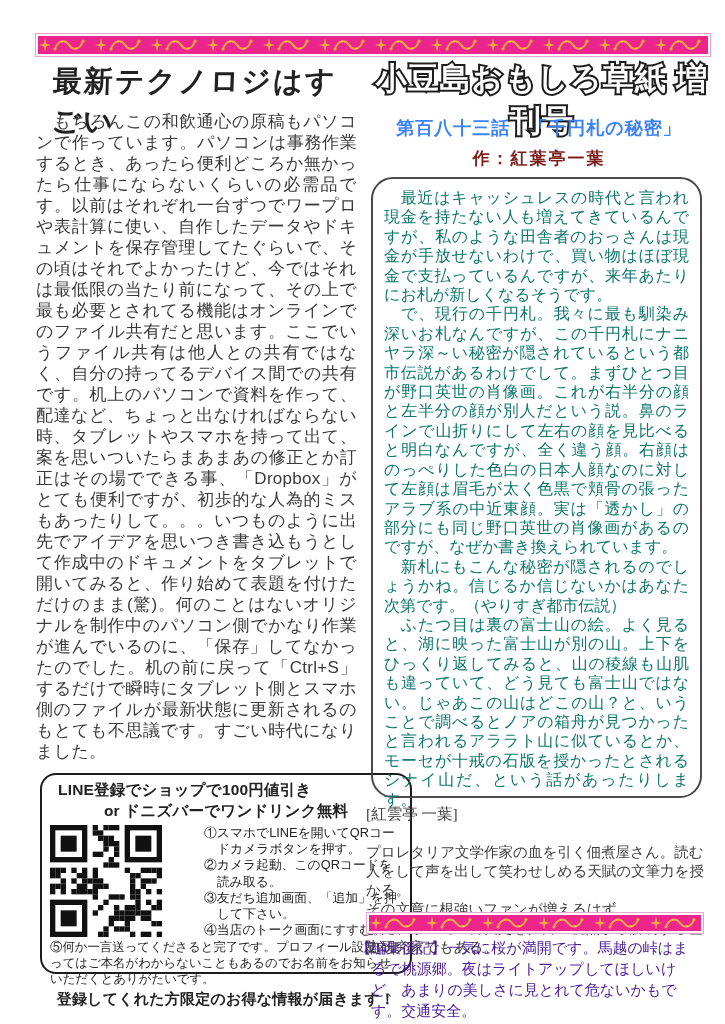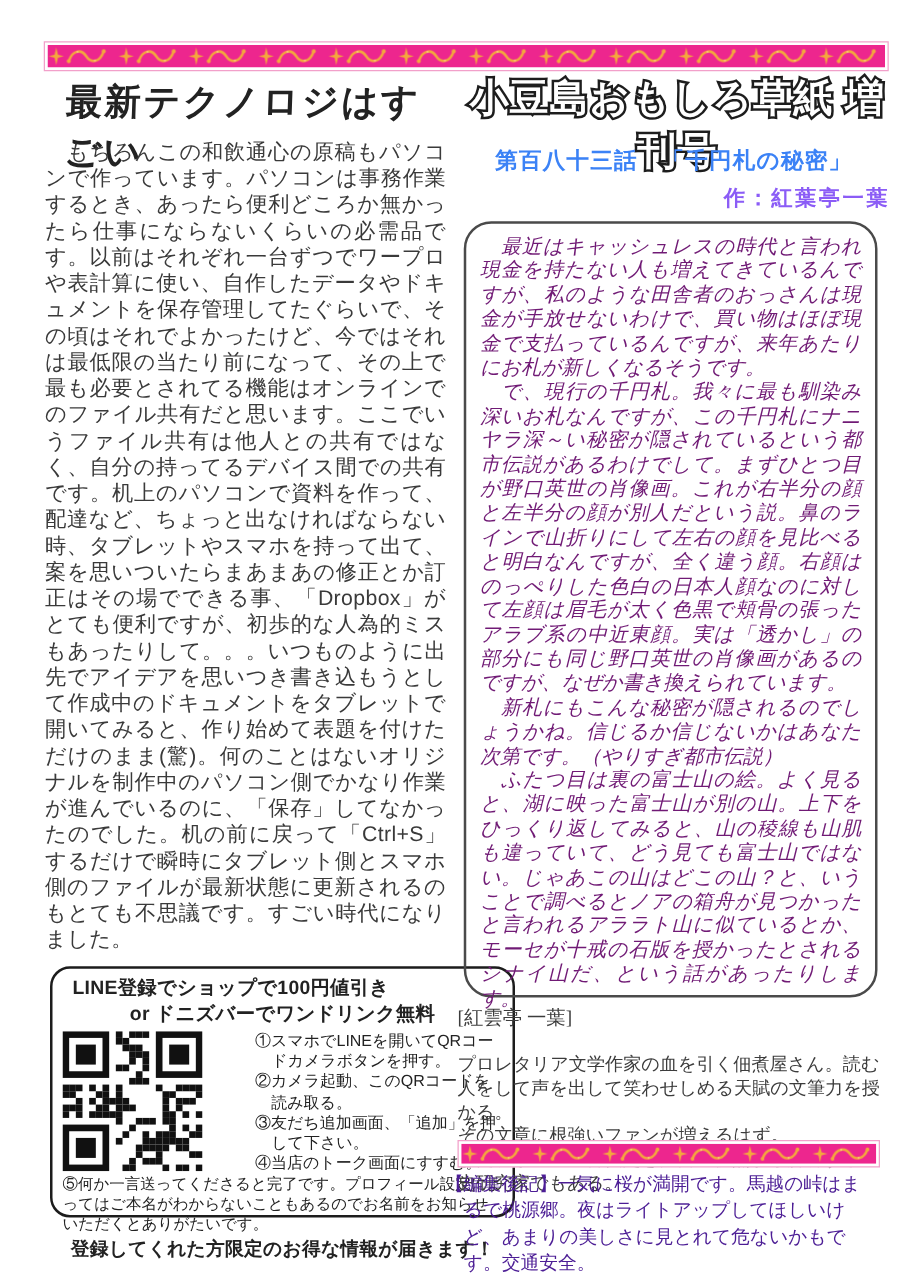--- a/index.html
+++ b/index.html
@@ -45,27 +45,27 @@
   .right-title {
     position:absolute; left:366px; top:58px; width:352px; text-align:center;
     font-size:31px; font-weight:bold; letter-spacing:1px;
     color:#fff; -webkit-text-stroke:4px #1d1d1d; paint-order:stroke fill;
   }
   .episode {
     position:absolute; left:366px; top:116px; width:346px; text-align:center;
     font-size:18px; font-weight:bold; color:#3b82f6; letter-spacing:1px;
   }
   .author {
-    position:absolute; left:366px; top:147px; width:346px; text-align:right;
-    font-size:17px; font-weight:bold; color:#8b5cf6; letter-spacing:2px;
+    position:absolute; left:366px; top:147px; width:346px; text-align:center;
+    font-size:17px; font-weight:bold; color:#7f1d1d; letter-spacing:2px;
   }
   .story-box {
     position:absolute; left:371px; top:177px; width:331px; height:621px;
     border:2px solid #4a4a4a; border-radius:22px; padding:9px 11px;
-    font-size:16px; line-height:19.4px; text-align:justify; color:#701a75;font-style:italic;
+    font-size:16px; line-height:19.4px; text-align:justify; color:#0f766e;
   }
   .profile {
     position:absolute; left:366px; top:804px; width:346px;
     font-family:"Liberation Serif", serif; color:#3c3c3c;
   }
   .profile .pname { font-size:15.5px; margin-bottom:18px; }
   .profile .pline { font-size:14.5px; line-height:19px; }
   .postscript {
     position:absolute; left:356px; top:938px; width:346px;
     font-family:"Liberation Serif", serif; font-size:15px; line-height:21px;

